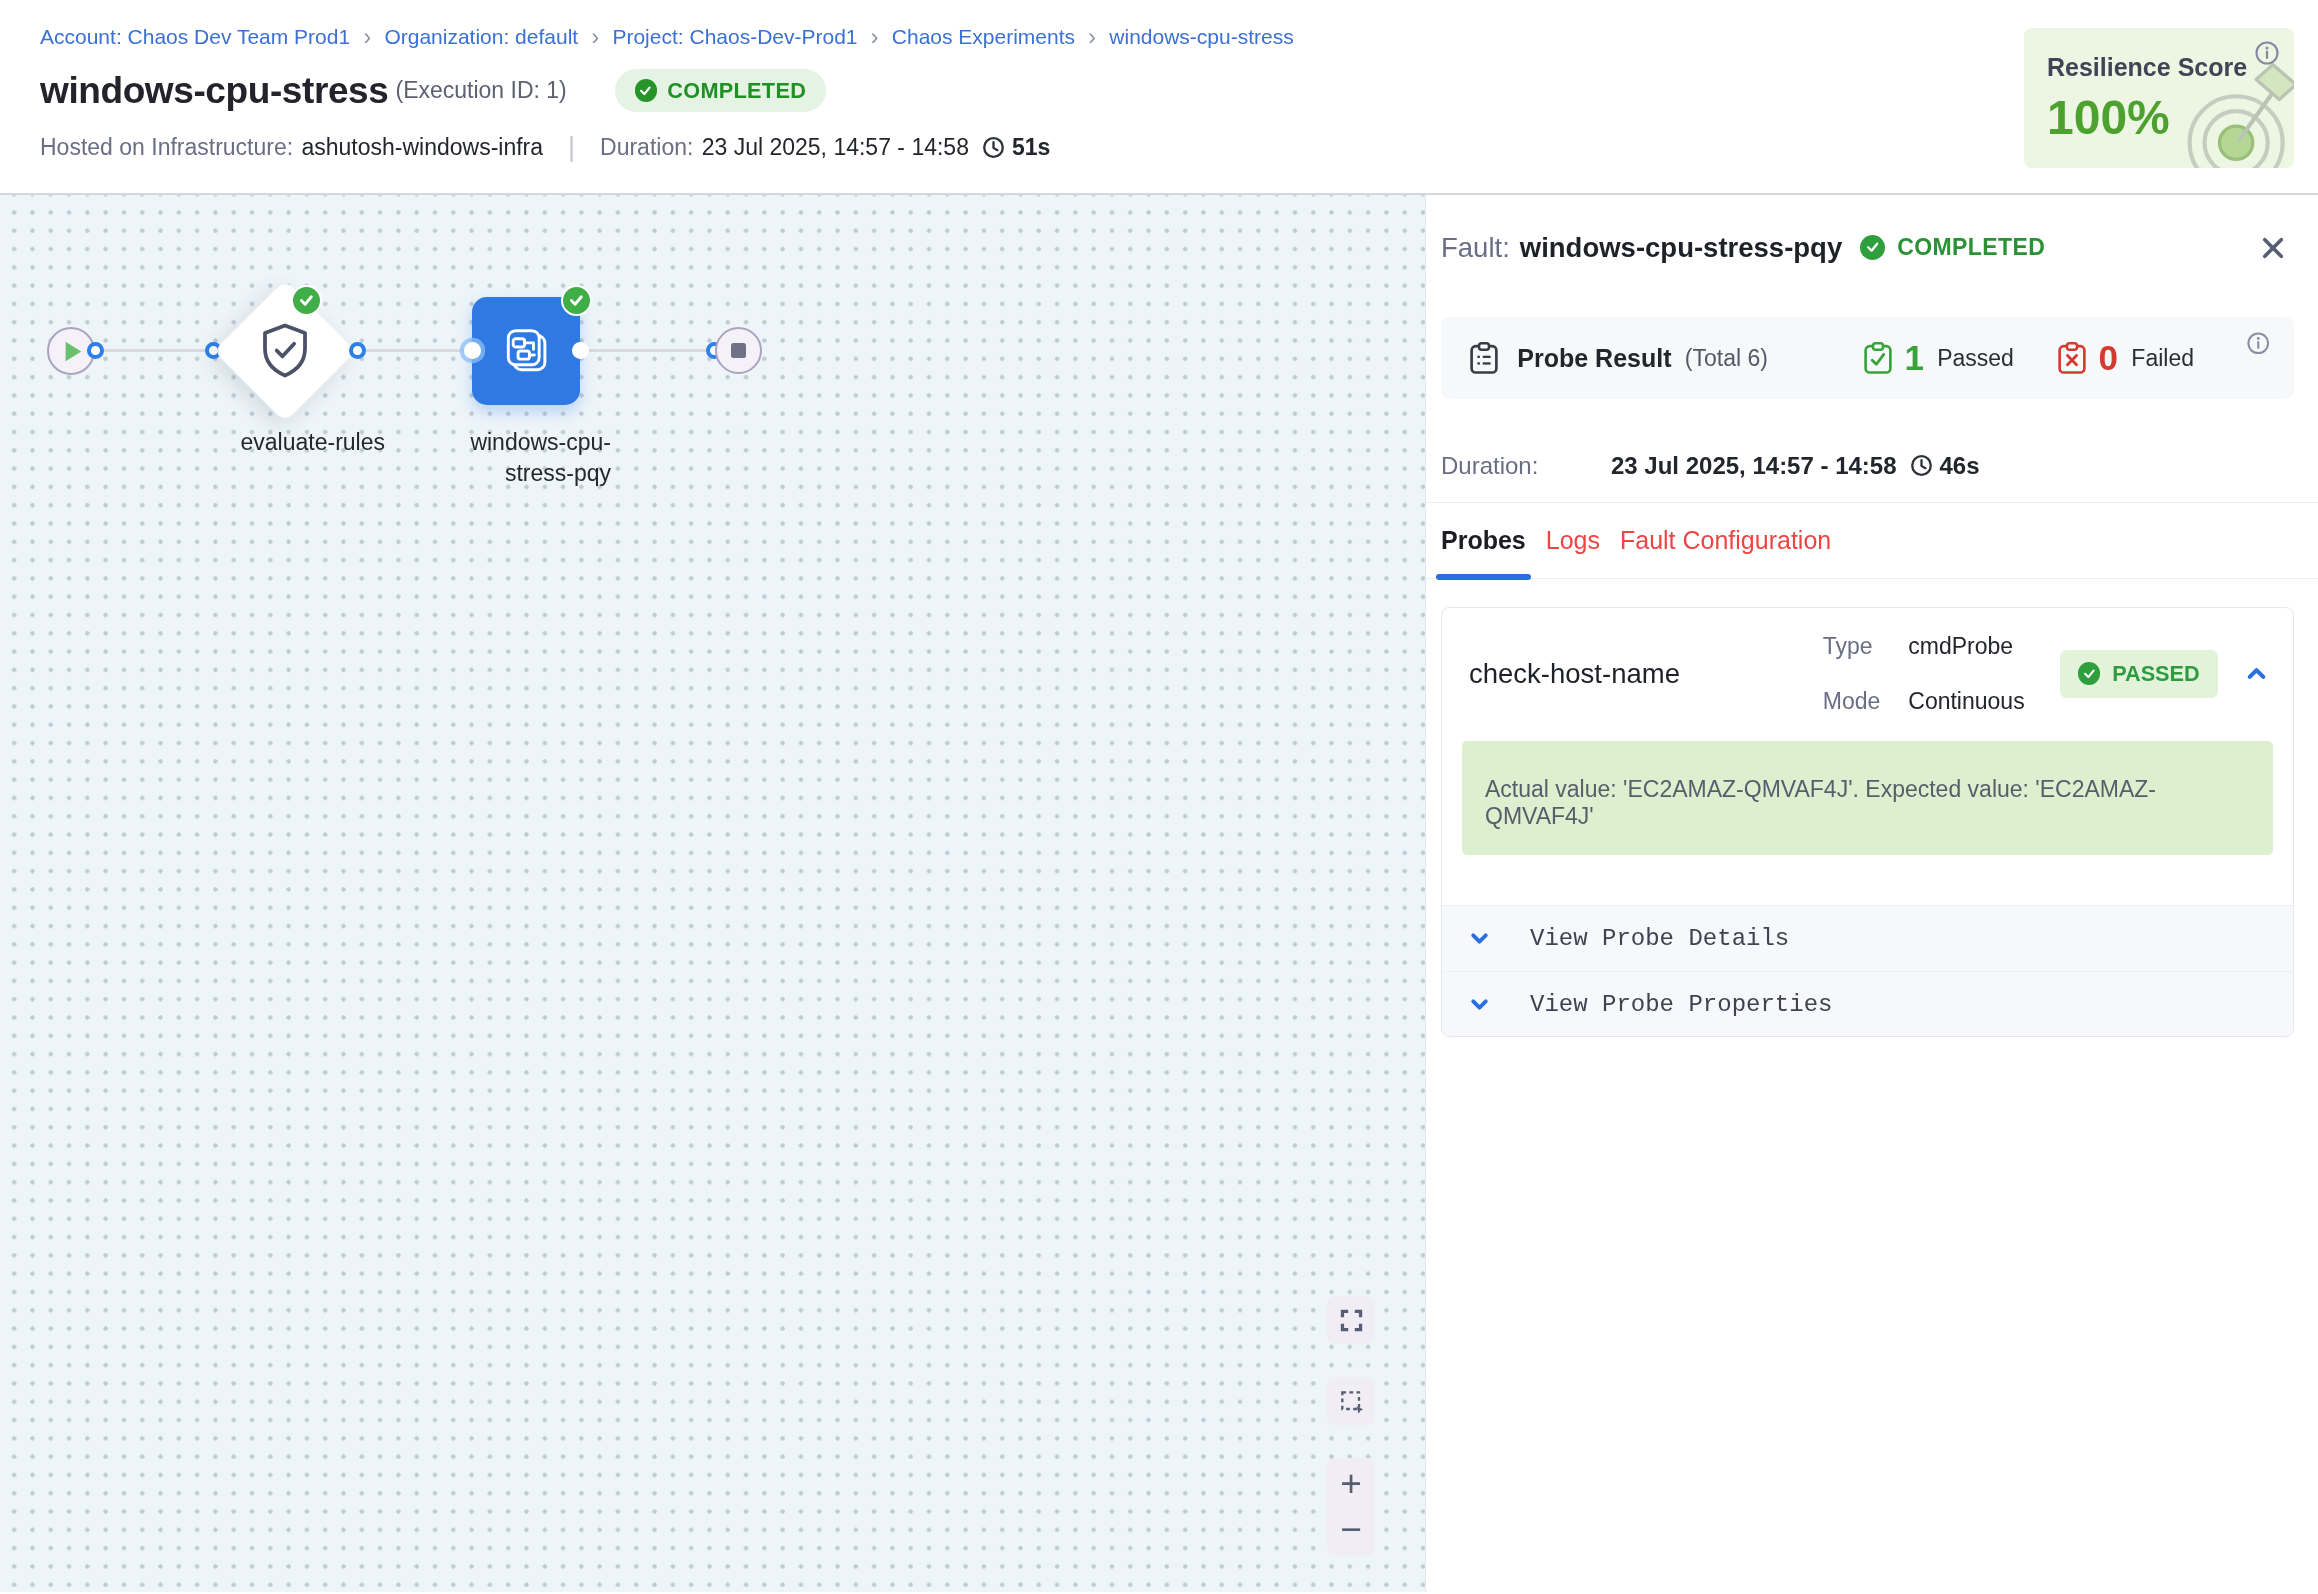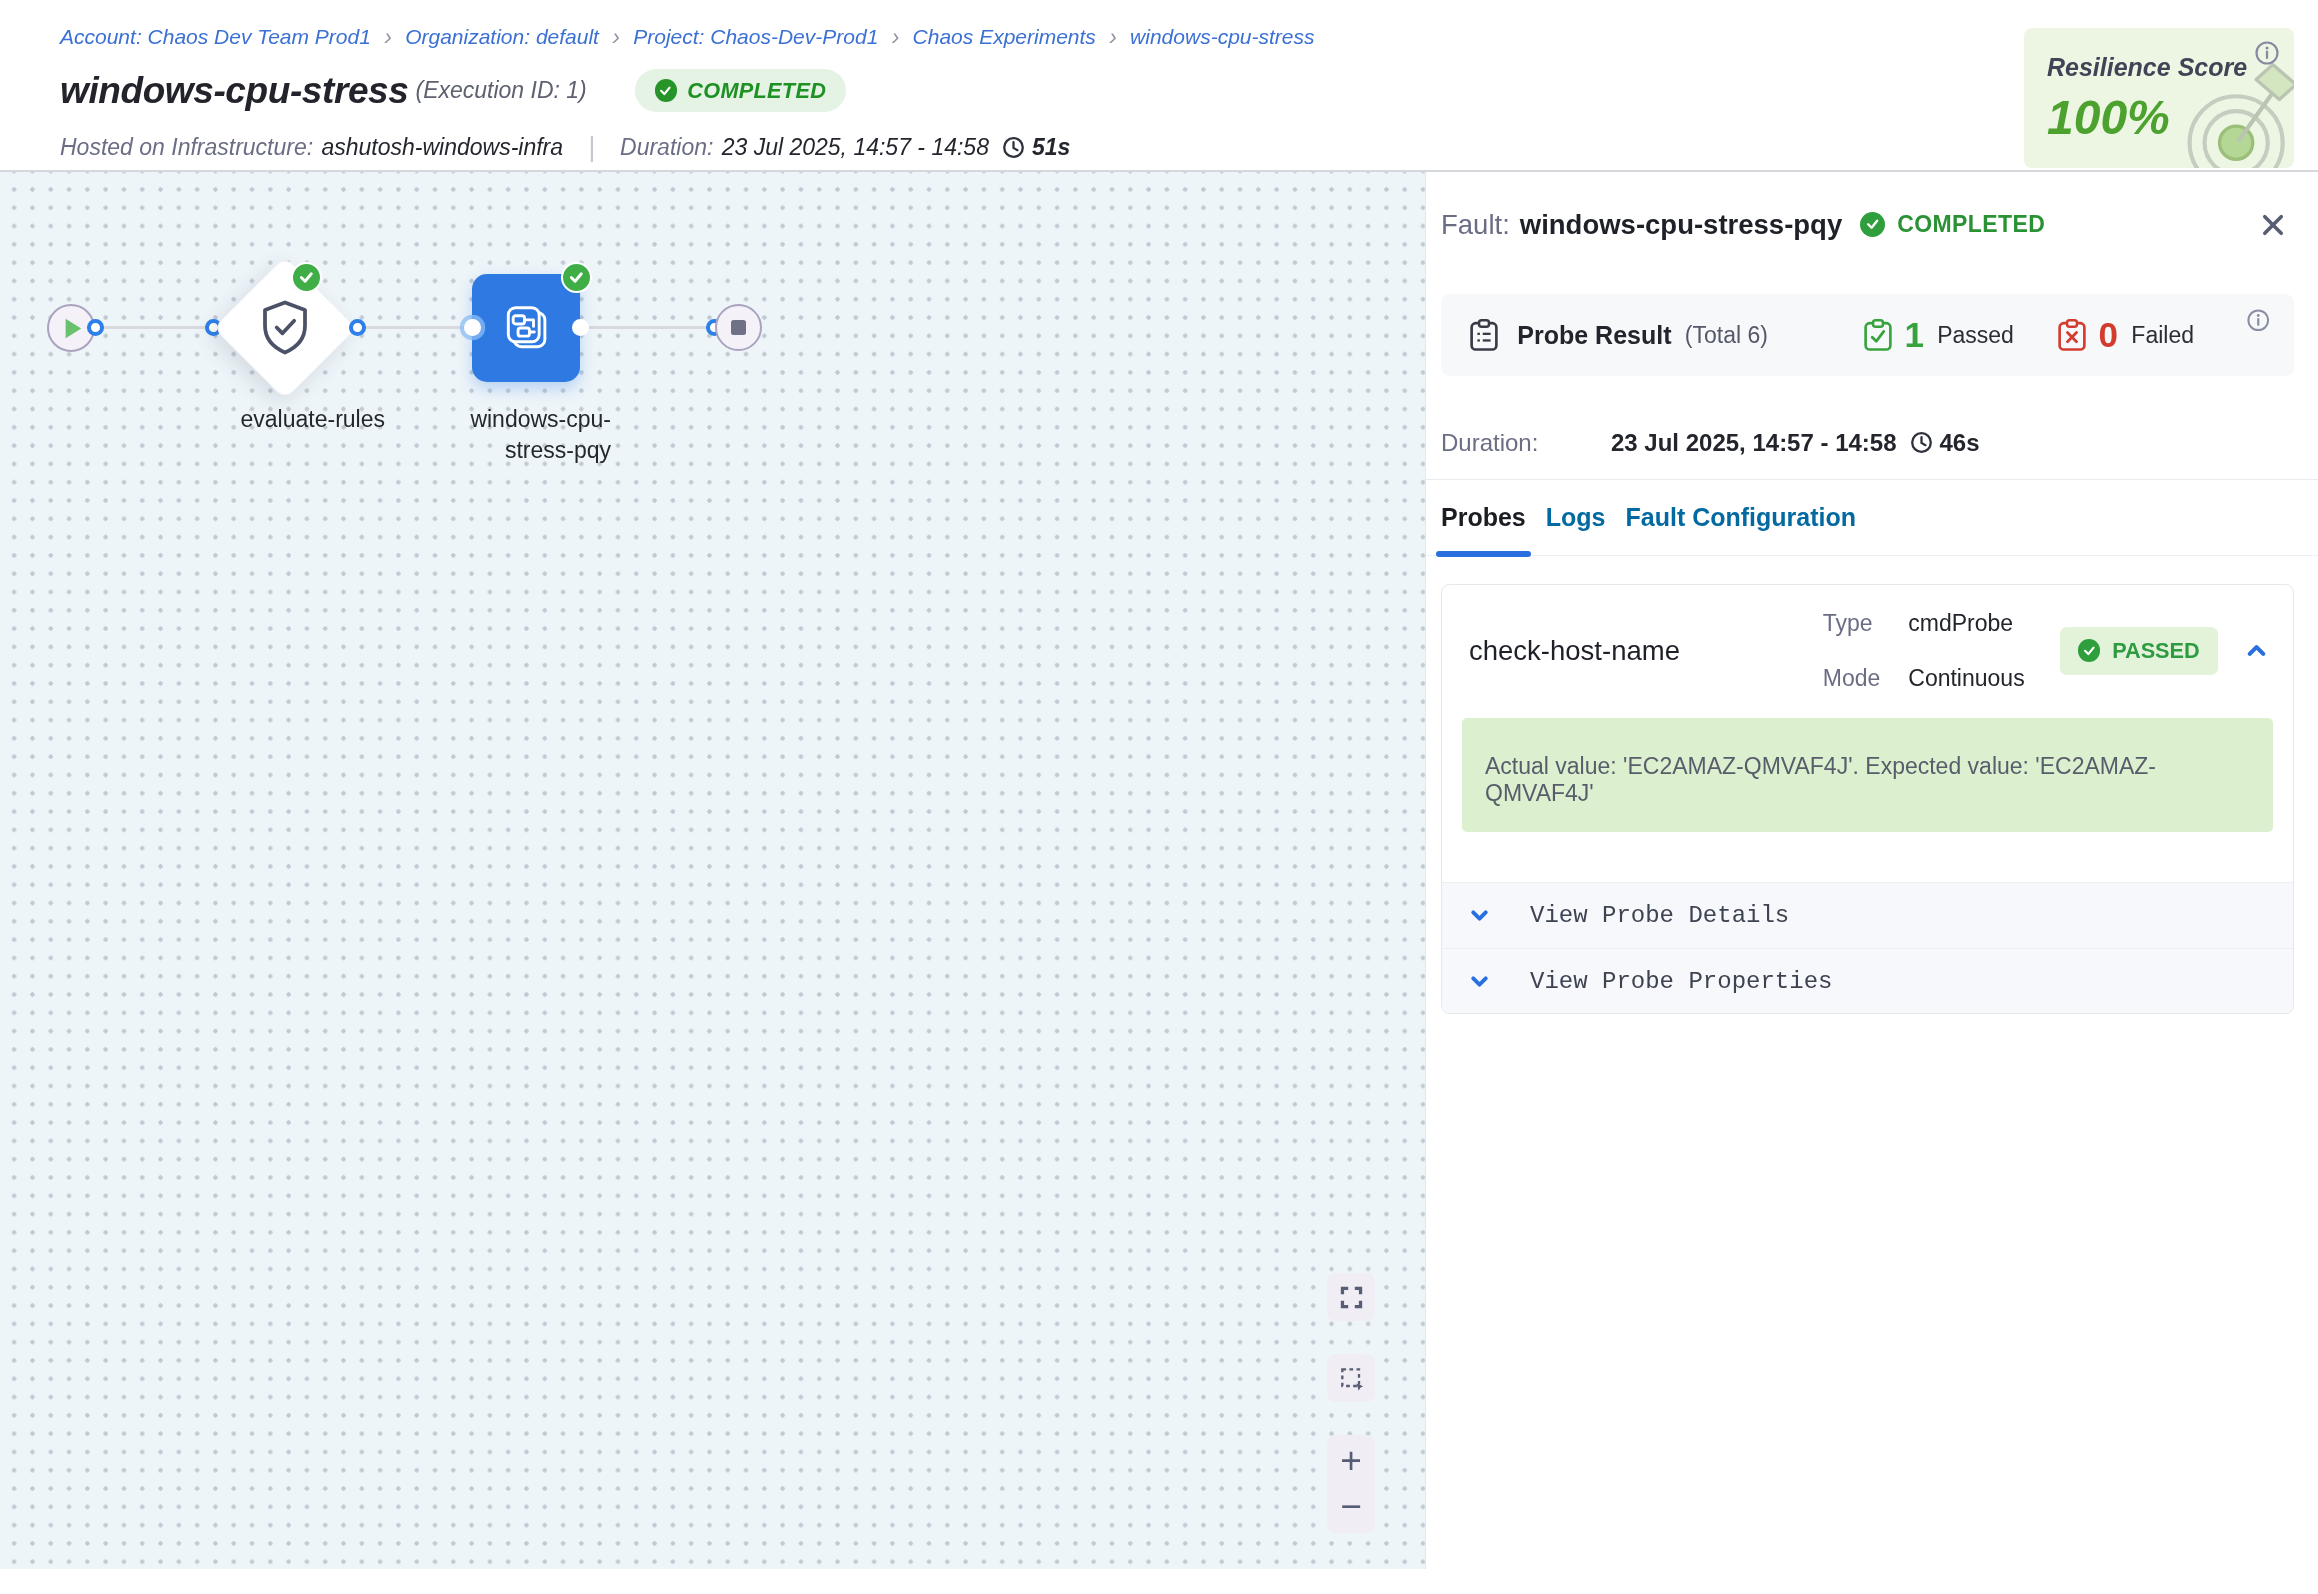--- a/index.html
+++ b/index.html
@@ -1,21 +1,21 @@
 <!DOCTYPE html>
 <html style="font-size:13.3px"><head>
 <meta charset="utf-8">
 <style>
   * { margin:0; padding:0; box-sizing:border-box; }
   html,body { width:2319px; height:1594px; overflow:hidden; background:#fff;
     font-family:"Liberation Sans","DejaVu Sans",sans-serif; color:#24262d; }
   .app { width:2319px; height:1594px; position:relative; }
 
   
-  .header { position:relative; height:172px; background:#fff; border-bottom:2.5px solid #d4d7db; padding-left:60px;font-style:italic; }
+  .header { position:relative; height:195px; background:#fff; border-bottom:2.5px solid #d4d7db; padding-left:40px; }
   .breadcrumb { padding-top:25px; display:flex; align-items:center; gap:13.3px; font-size:21px; }
   .crumb { color:#3b70d4; text-decoration:none; cursor:pointer; }
   .crumb-sep { color:#8f94a4; font-size:23px; line-height:1; }
   .title-row { margin-top:20px; display:flex; align-items:center; }
   .page-title { font-size:37px; font-weight:700; color:#23242b; letter-spacing:-0.4px; }
   .exec-id { margin-left:7px; font-size:23px; color:#5d6170; }
   .badge-completed { margin-left:48px; display:inline-flex; align-items:center; gap:10px;
     background:#e4f3e3; color:#1f9023; font-weight:700; font-size:21.7px; height:43px;
     padding:0 20px; border-radius:21.7px; letter-spacing:0.3px; }
   .check-circle { border-radius:50%; background:#27942a; display:flex; align-items:center; justify-content:center; }
@@ -89,21 +89,21 @@
   .pb-gap { width:43px; }
   .pb-info { position:absolute; top:15px; right:25px; cursor:pointer; }
 
   .duration-row { margin-top:30px; height:73px; display:flex; align-items:center; font-size:24px; }
   .dr-label { width:170px; color:#6b6d85; }
   .dr-value { font-weight:600; color:#23252c; }
 
   .tabs { height:77px; margin:0 -25px 0 -15px; padding:0 25px 0 15px; display:flex; align-items:center;
     gap:20px; border-top:1.7px solid #e8ebef; border-bottom:1.7px solid #eceff3; }
   .tab { position:relative; height:100%; display:flex; align-items:center; font-size:25px;
-    color:#0369a1; font-weight:700; cursor:pointer; }
+    color:#ef4444; font-weight:400; cursor:pointer; }
   .tab.active { font-weight:700; color:#1b1d23; }
   .tab.active::after { content:''; position:absolute; left:-5px; right:-5px; bottom:-1.7px;
     height:5.8px; border-radius:3.3px; background:#2a6fe0; }
 
   .probe-card { margin-top:27.5px; border:1.7px solid #e4e7ec; border-radius:8.3px; background:#fff; overflow:hidden; }
   .pc-header { display:flex; align-items:center; padding:25px 23px 21.7px 27px; }
   .pc-name { flex:1; font-size:27.5px; font-weight:500; color:#1f2128; }
   .pc-meta { display:grid; grid-template-columns:auto auto; column-gap:23px; row-gap:8.3px; font-size:23px;gap:28px; }
   .pc-meta .k { color:#6b6d85; } .pc-meta .v { color:#23252c; }
   .pc-badge { margin-left:35px; display:flex; align-items:center; gap:11.7px; background:#e2f3da;

